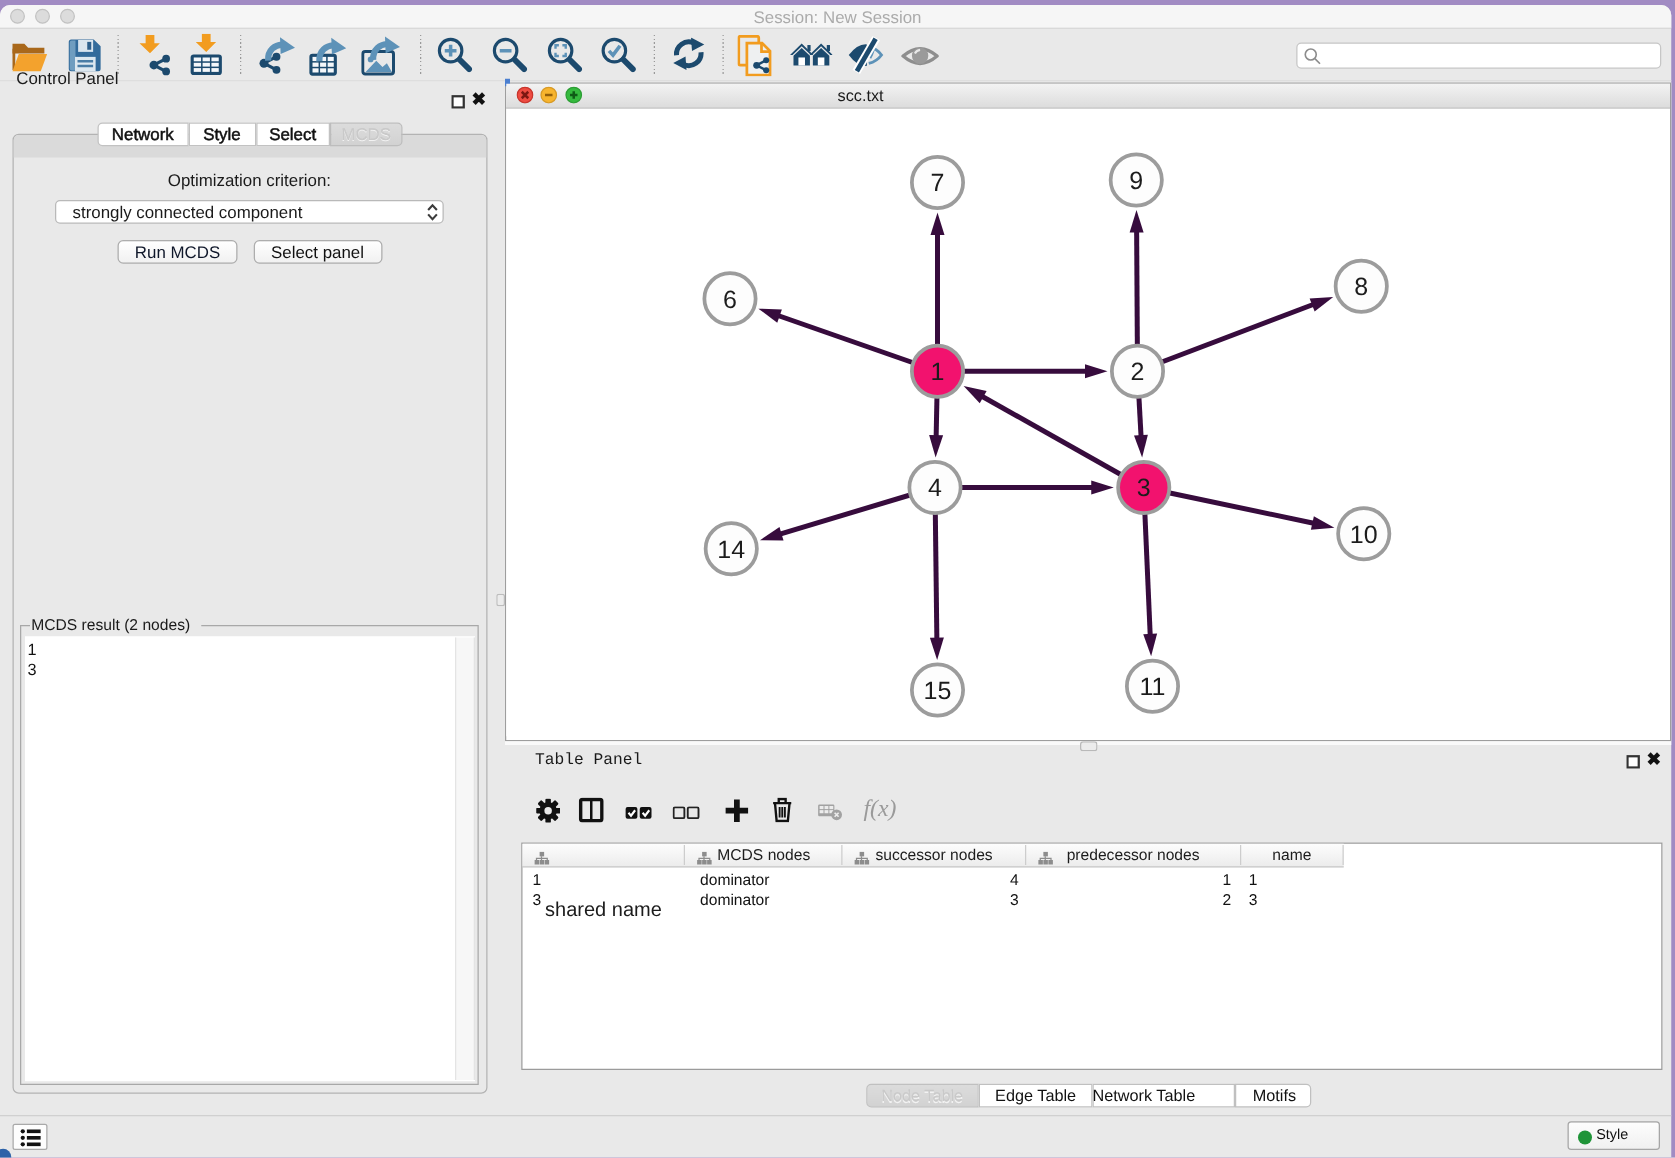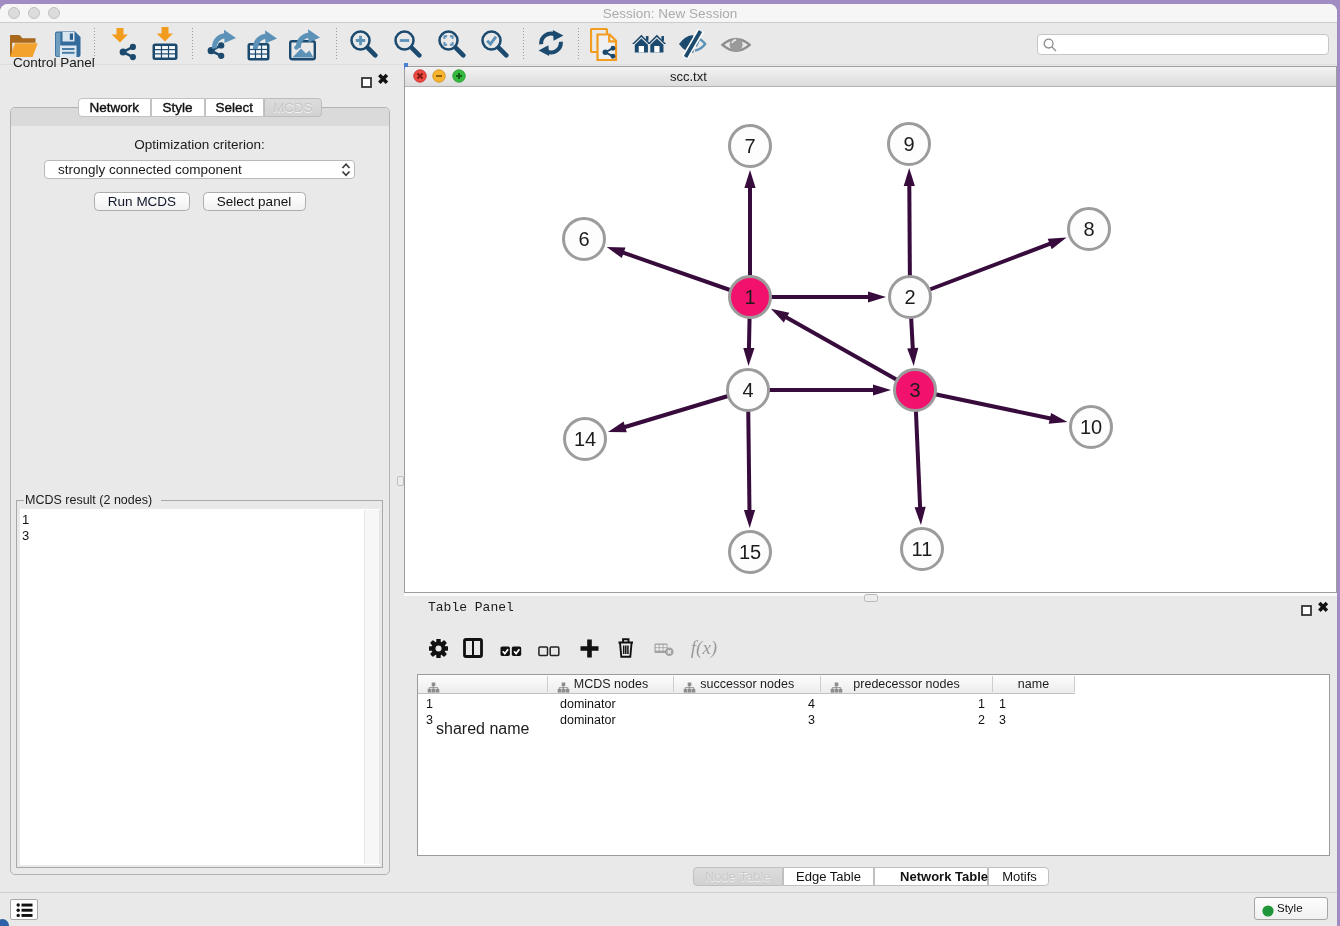--- a/index.html
+++ b/index.html
@@ -392,21 +392,21 @@
 <div style="position:absolute;left:426px;top:712px;width:60px;height:16px;line-height:16px;font-size:12.5px;color:#111;text-align:left;font-weight:normal;font-family:Liberation Sans, sans-serif;letter-spacing:0;white-space:nowrap;">3</div>
 <div style="position:absolute;left:560px;top:712px;width:100px;height:16px;line-height:16px;font-size:12.5px;color:#111;text-align:left;font-weight:normal;font-family:Liberation Sans, sans-serif;letter-spacing:0;white-space:nowrap;">dominator</div>
 <div style="position:absolute;left:740px;top:712px;width:75px;height:16px;line-height:16px;font-size:12.5px;color:#111;text-align:right;font-weight:normal;font-family:Liberation Sans, sans-serif;letter-spacing:0;white-space:nowrap;">3</div>
 <div style="position:absolute;left:910px;top:712px;width:75px;height:16px;line-height:16px;font-size:12.5px;color:#111;text-align:right;font-weight:normal;font-family:Liberation Sans, sans-serif;letter-spacing:0;white-space:nowrap;">2</div>
 <div style="position:absolute;left:999px;top:712px;width:40px;height:16px;line-height:16px;font-size:12.5px;color:#111;text-align:left;font-weight:normal;font-family:Liberation Sans, sans-serif;letter-spacing:0;white-space:nowrap;">3</div>
 <div style="position:absolute;left:692.5px;top:867px;width:90.5px;height:19px;background:linear-gradient(#dcdcdc,#d2d2d2);border:1px solid #c0c0c0;border-radius:4px 0 0 4px;"></div>
 <div style="position:absolute;left:692.5px;top:868px;width:90.5px;height:18px;line-height:18px;font-size:13px;color:#c9c9c9;text-align:center;text-shadow:0 1px 0 #f2f2f2;">Node Table</div>
 <div style="position:absolute;left:783px;top:867px;width:91px;height:19px;background:#fff;border:1px solid #c0c0c0;"></div>
 <div style="position:absolute;left:783px;top:868px;width:91px;height:18px;line-height:18px;font-size:13px;color:#111;text-align:center;">Edge Table</div>
 <div style="position:absolute;left:874px;top:867px;width:114px;height:19px;background:#fff;border:1px solid #c0c0c0;"></div>
-<div style="position:absolute;left:874px;top:868px;width:114px;height:18px;line-height:18px;font-size:13px;color:#111;text-align:right;font-weight:bold;">Network Table</div>
+<div style="position:absolute;left:874px;top:868px;width:114px;height:18px;line-height:18px;font-size:13px;color:#111;text-align:left;">Network Table</div>
 <div style="position:absolute;left:988px;top:867px;width:61px;height:19px;background:#fff;border:1px solid #c0c0c0;border-radius:0 4px 4px 0;"></div>
 <div style="position:absolute;left:988px;top:868px;width:63px;height:18px;line-height:18px;font-size:13px;color:#111;text-align:center;">Motifs</div>
 <div style="position:absolute;left:0;top:892px;width:1337px;height:1px;background:#d0d0d0;"></div>
 <div style="position:absolute;left:10px;top:899px;width:28px;height:21px;background:#fdfdfd;border:1px solid #a9a9a9;border-radius:2px;"></div>
 <div style="position:absolute;left:15px;top:901px;width:18px;height:17px;"><svg width="18" height="17" viewBox="0 0 18 17" xmlns="http://www.w3.org/2000/svg">
       <g>
         <circle cx="3.2" cy="4.0" r="1.7" fill="#111"></circle>
         <rect x="6.5" y="2.6" width="11" height="2.9" fill="#111"></rect>
       </g>
       <g>

